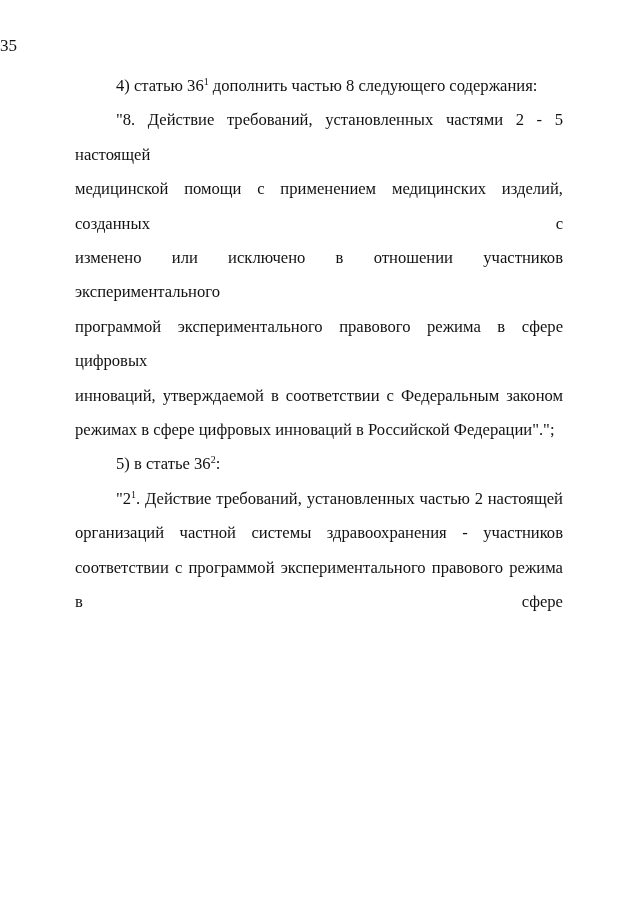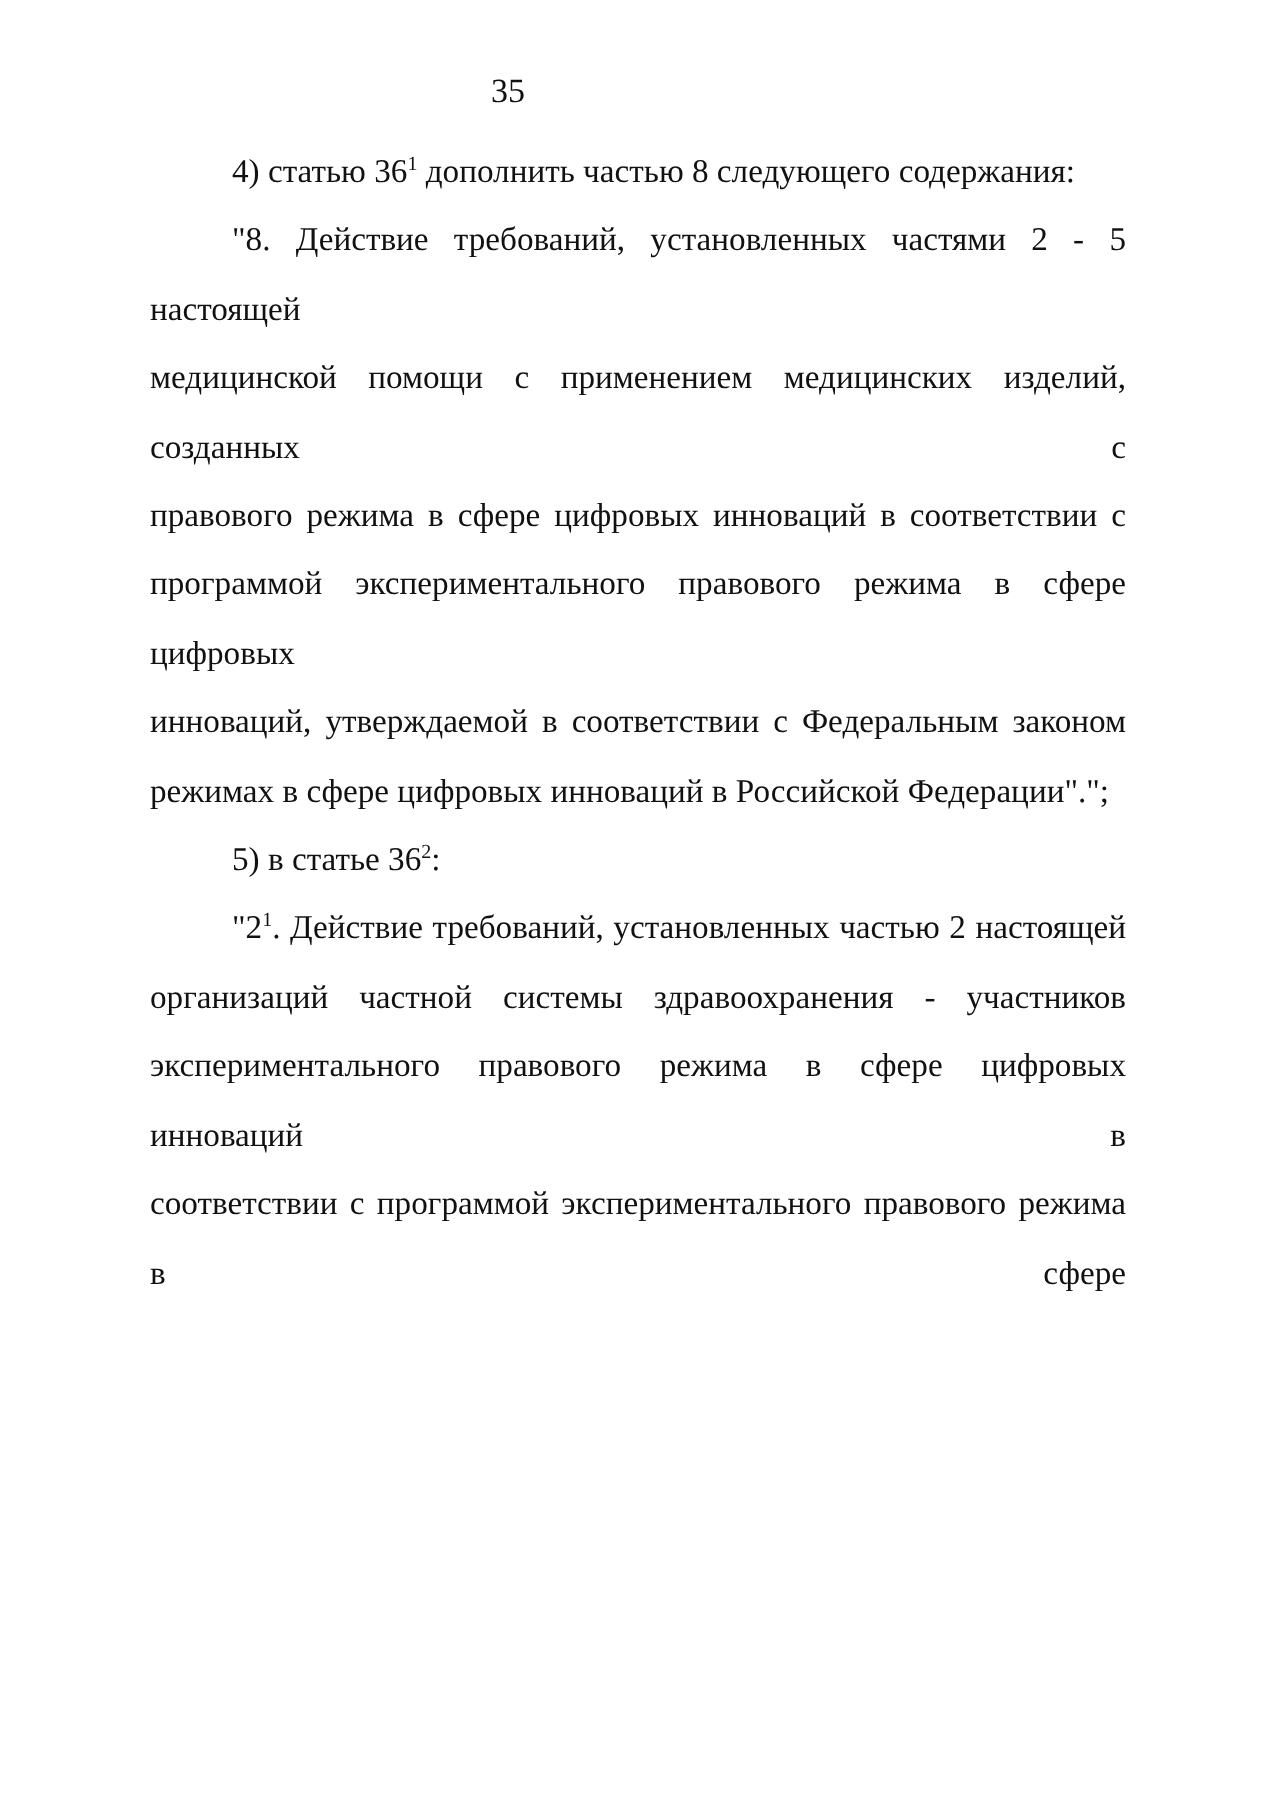--- a/index.html
+++ b/index.html
@@ -3,21 +3,21 @@
   <meta charset="utf-8">
   <style>
     html, body { margin: 0; padding: 0; background: #ffffff; }
     body {
       width: 640px; height: 905px; position: relative; overflow: hidden;
       font-family: "Liberation Serif", "DejaVu Serif", serif;
       color: #111111;
     }
     .page-number {
       position: absolute; top: 36px; left: 0; width: 508px;
-      text-align: center; font-size: 17px; line-height: 20px;
+      font-size: 17px; line-height: 20px;
     }
     .content {
       position: absolute; top: 69px; left: 75px; width: 488px;
       font-size: 16.6px; line-height: 34.4px;
     }
     sup { font-size: 10px; line-height: 0; vertical-align: 6px; }
     .line { display: block; text-align: justify; text-align-last: justify; }
     .line.left { text-align: left; text-align-last: left; }
     .indent { text-indent: 41px; }
   </style>
@@ -26,30 +26,29 @@
 
 <div class="page-number">35</div>
 
 <div class="content">
 
   <span class="line left indent"><span>4) статью 36</span><sup>1</sup><span> дополнить частью 8 следующего содержания:</span></span>
 
   <div>
     <span class="line indent">"8. Действие требований, установленных частями 2 - 5 настоящей</span>
     <span class="line">медицинской помощи с применением медицинских изделий, созданных с</span>
-    <span class="line">правового режима в сфере цифровых инноваций в соответствии с</span>
+    <span class="line">изменено или исключено в отношении участников экспериментального</span>
     <span class="line">программой экспериментального правового режима в сфере цифровых</span>
     <span class="line">инноваций, утверждаемой в соответствии с Федеральным законом</span>
     <span class="line left">режимах в сфере цифровых инноваций в Российской Федерации".";</span>
   </div>
 
   <span class="line left indent"><span>5) в статье 36</span><sup>2</sup><span>:</span></span>
 
 
   <div>
     <span class="line indent"><span>"2</span><sup>1</sup><span>. Действие требований, установленных частью 2 настоящей</span></span>
     <span class="line">организаций частной системы здравоохранения - участников</span>
-    <span class="line">экспериментального правового режима в сфере цифровых инноваций в</span>
     <span class="line">соответствии с программой экспериментального правового режима в сфере</span>
 
   </div>
 
 </div>
 
 </body></html>

